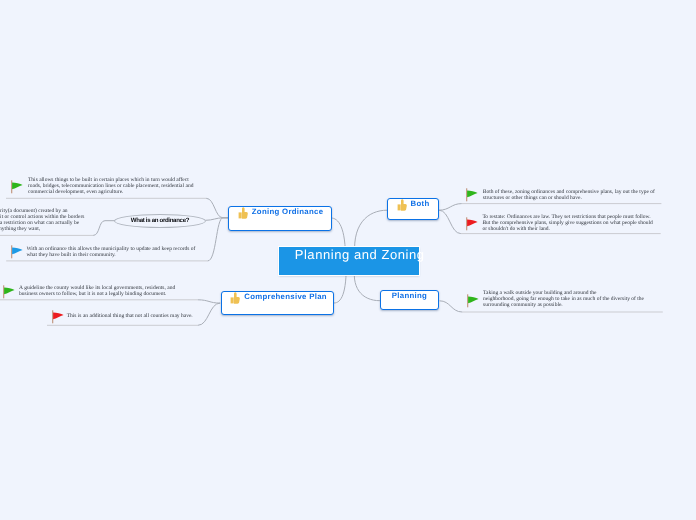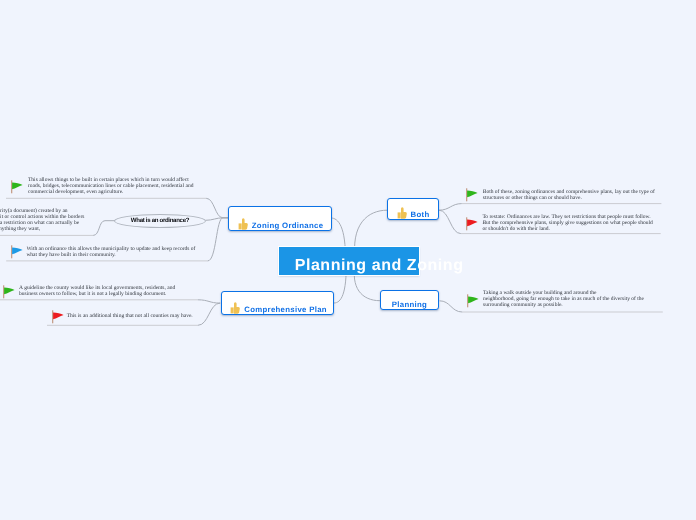--- a/index.html
+++ b/index.html
@@ -8,26 +8,26 @@
     width:696px;height:520px;
     background:#f0f4fd;
     font-family:"Liberation Sans", sans-serif;
     overflow:hidden;
     -webkit-font-smoothing:antialiased;
     text-rendering:geometricPrecision;
   }
   #stage{position:relative;width:696px;height:520px;overflow:hidden;transform:translateZ(0);}
   svg.links{position:absolute;left:0;top:0;width:696px;height:520px;}
 
-  .node{position:absolute;box-sizing:border-box;display:flex;align-items:flex-end;white-space:nowrap;}
+  .node{position:absolute;box-sizing:border-box;display:flex;align-items:flex-start;white-space:nowrap;}
 
   .root{
     background:#1b95e6;border-radius:0;color:#ffffff;
     outline:1.3px solid #ffffff;
-    font-weight:bold;font-size:16px;letter-spacing:.56px;
+    font-weight:normal;font-size:13px;letter-spacing:.56px;
     box-shadow:0 1px 2px rgba(30,60,110,.35);
   }
   .main{
     background:#ffffff;border:1.5px solid #0b72e6;border-radius:3px;
     color:#1070e6;font-weight:bold;font-size:7.8px;letter-spacing:.3px;
     box-shadow:0 1px 2px rgba(30,60,110,.35);
   }
   .oval{
     position:absolute;box-sizing:border-box;
     border:1px solid #b0b6bf;border-radius:50%;background:transparent;

